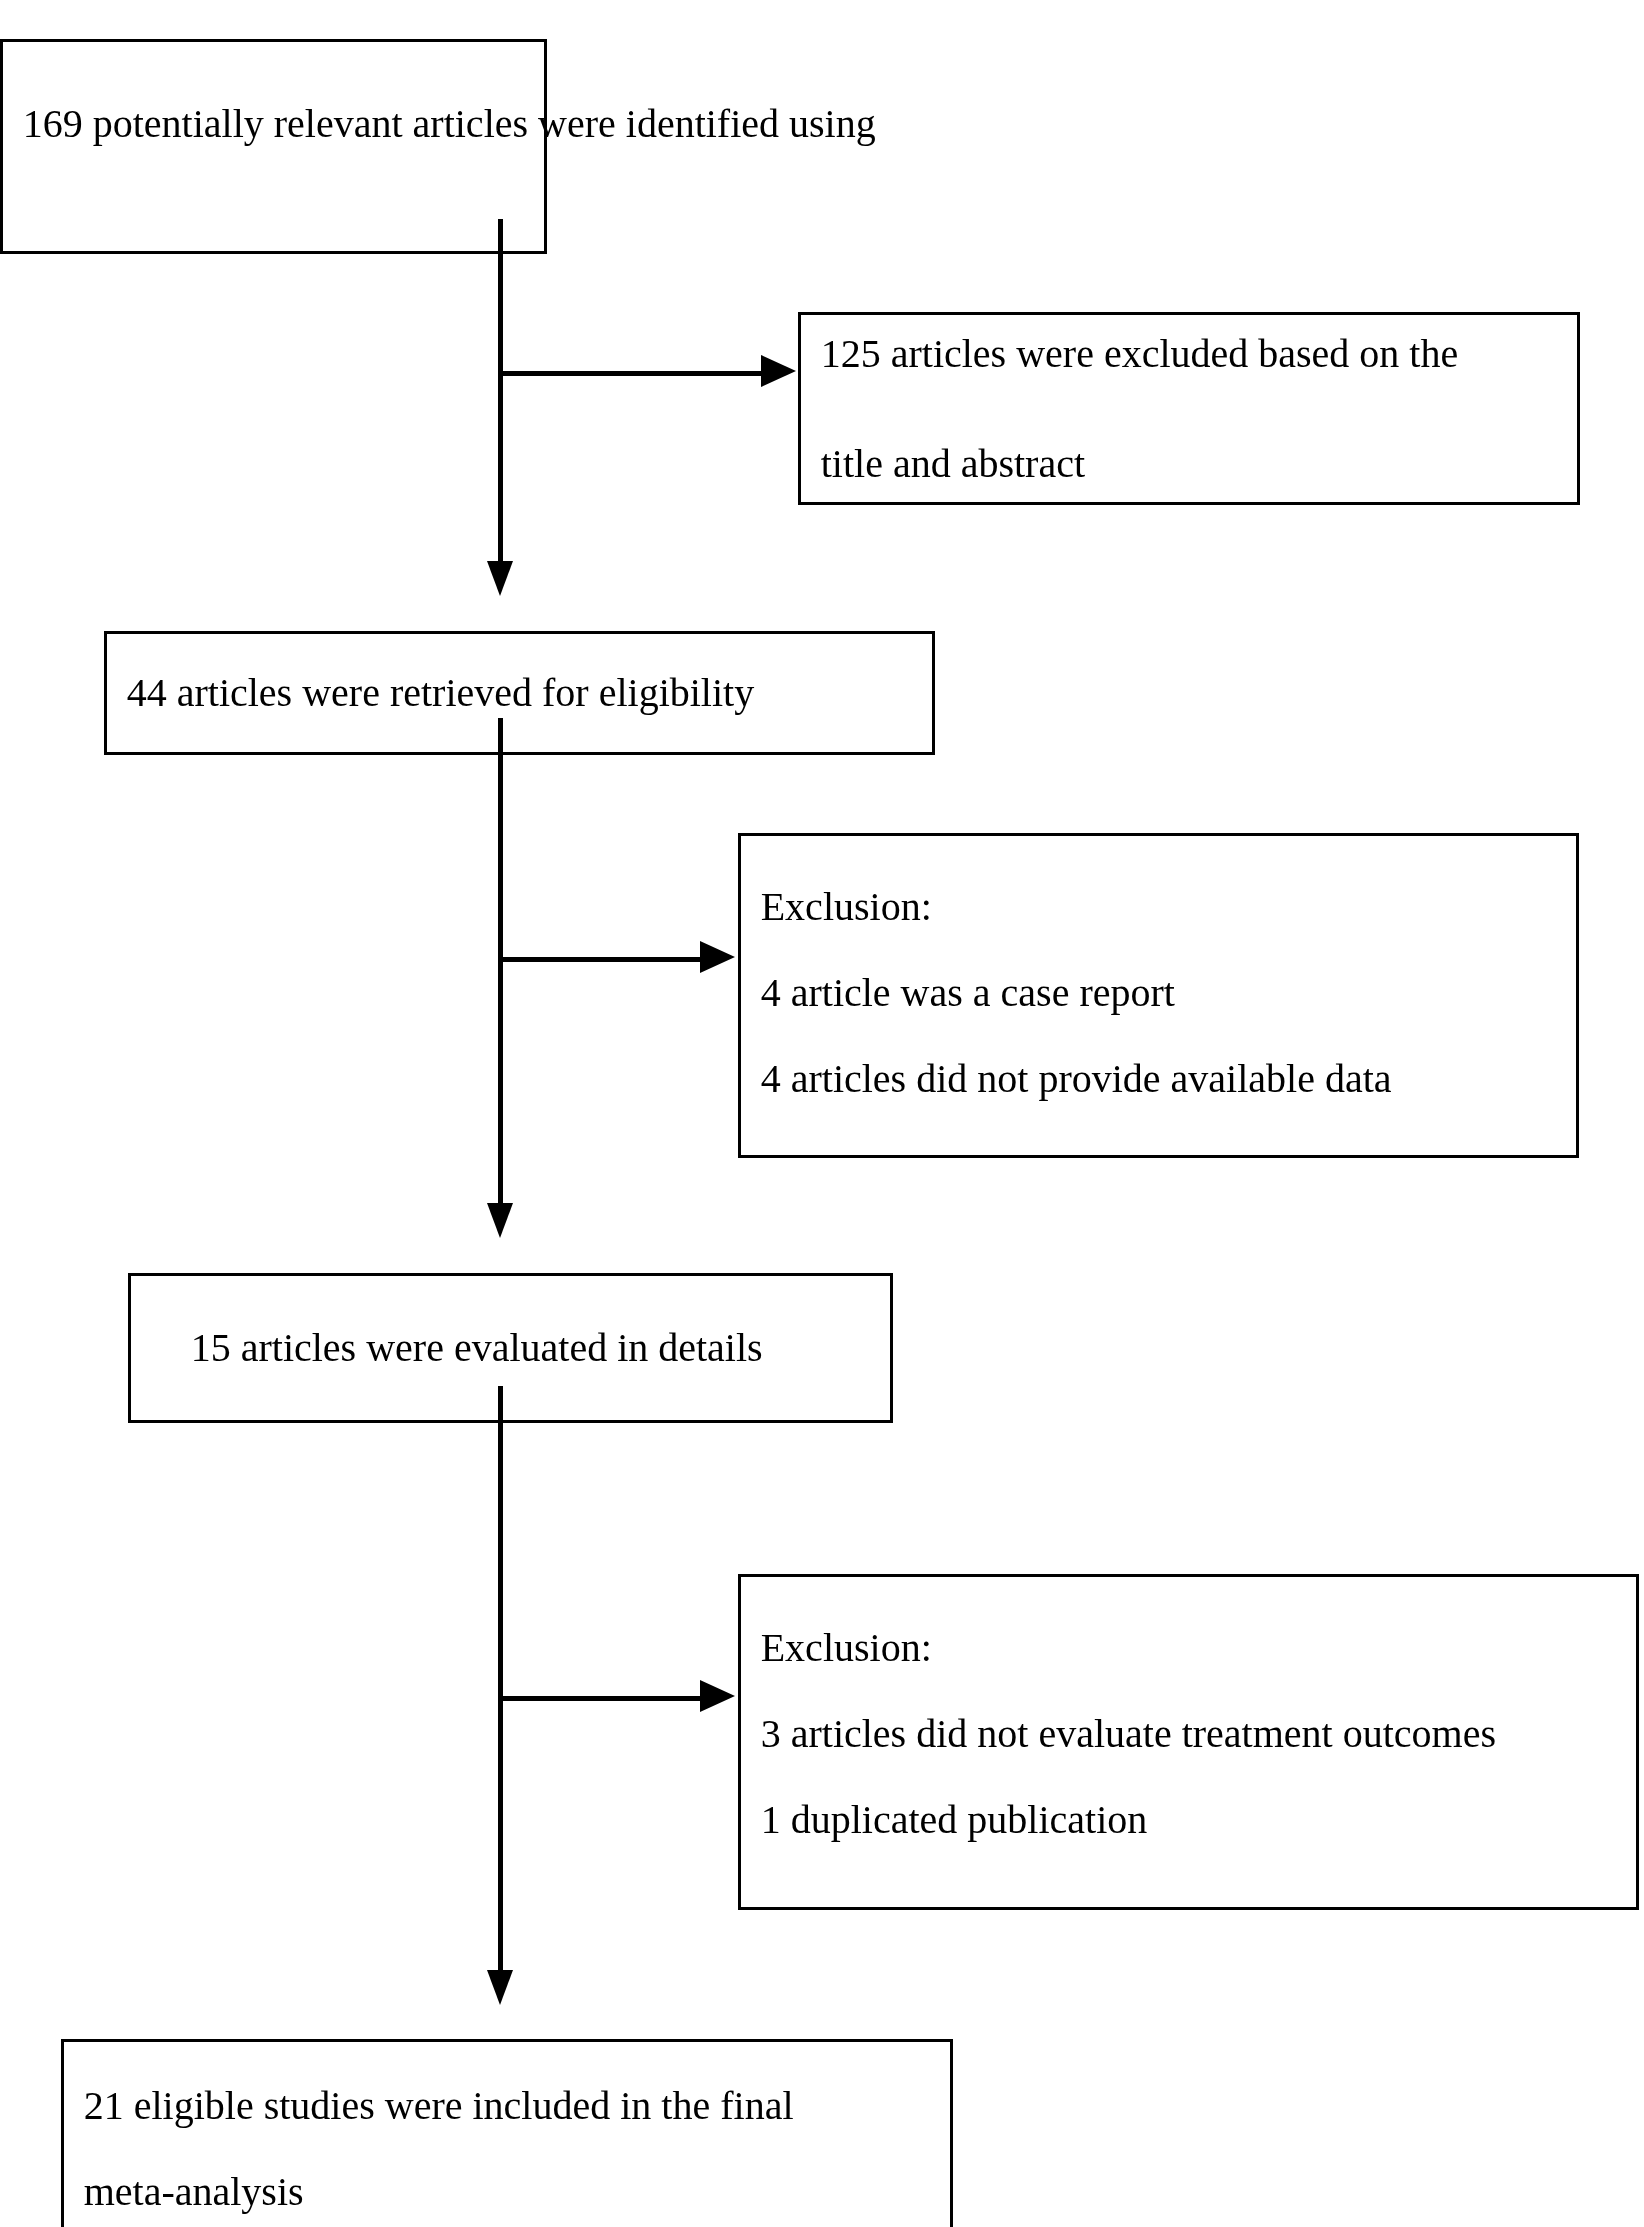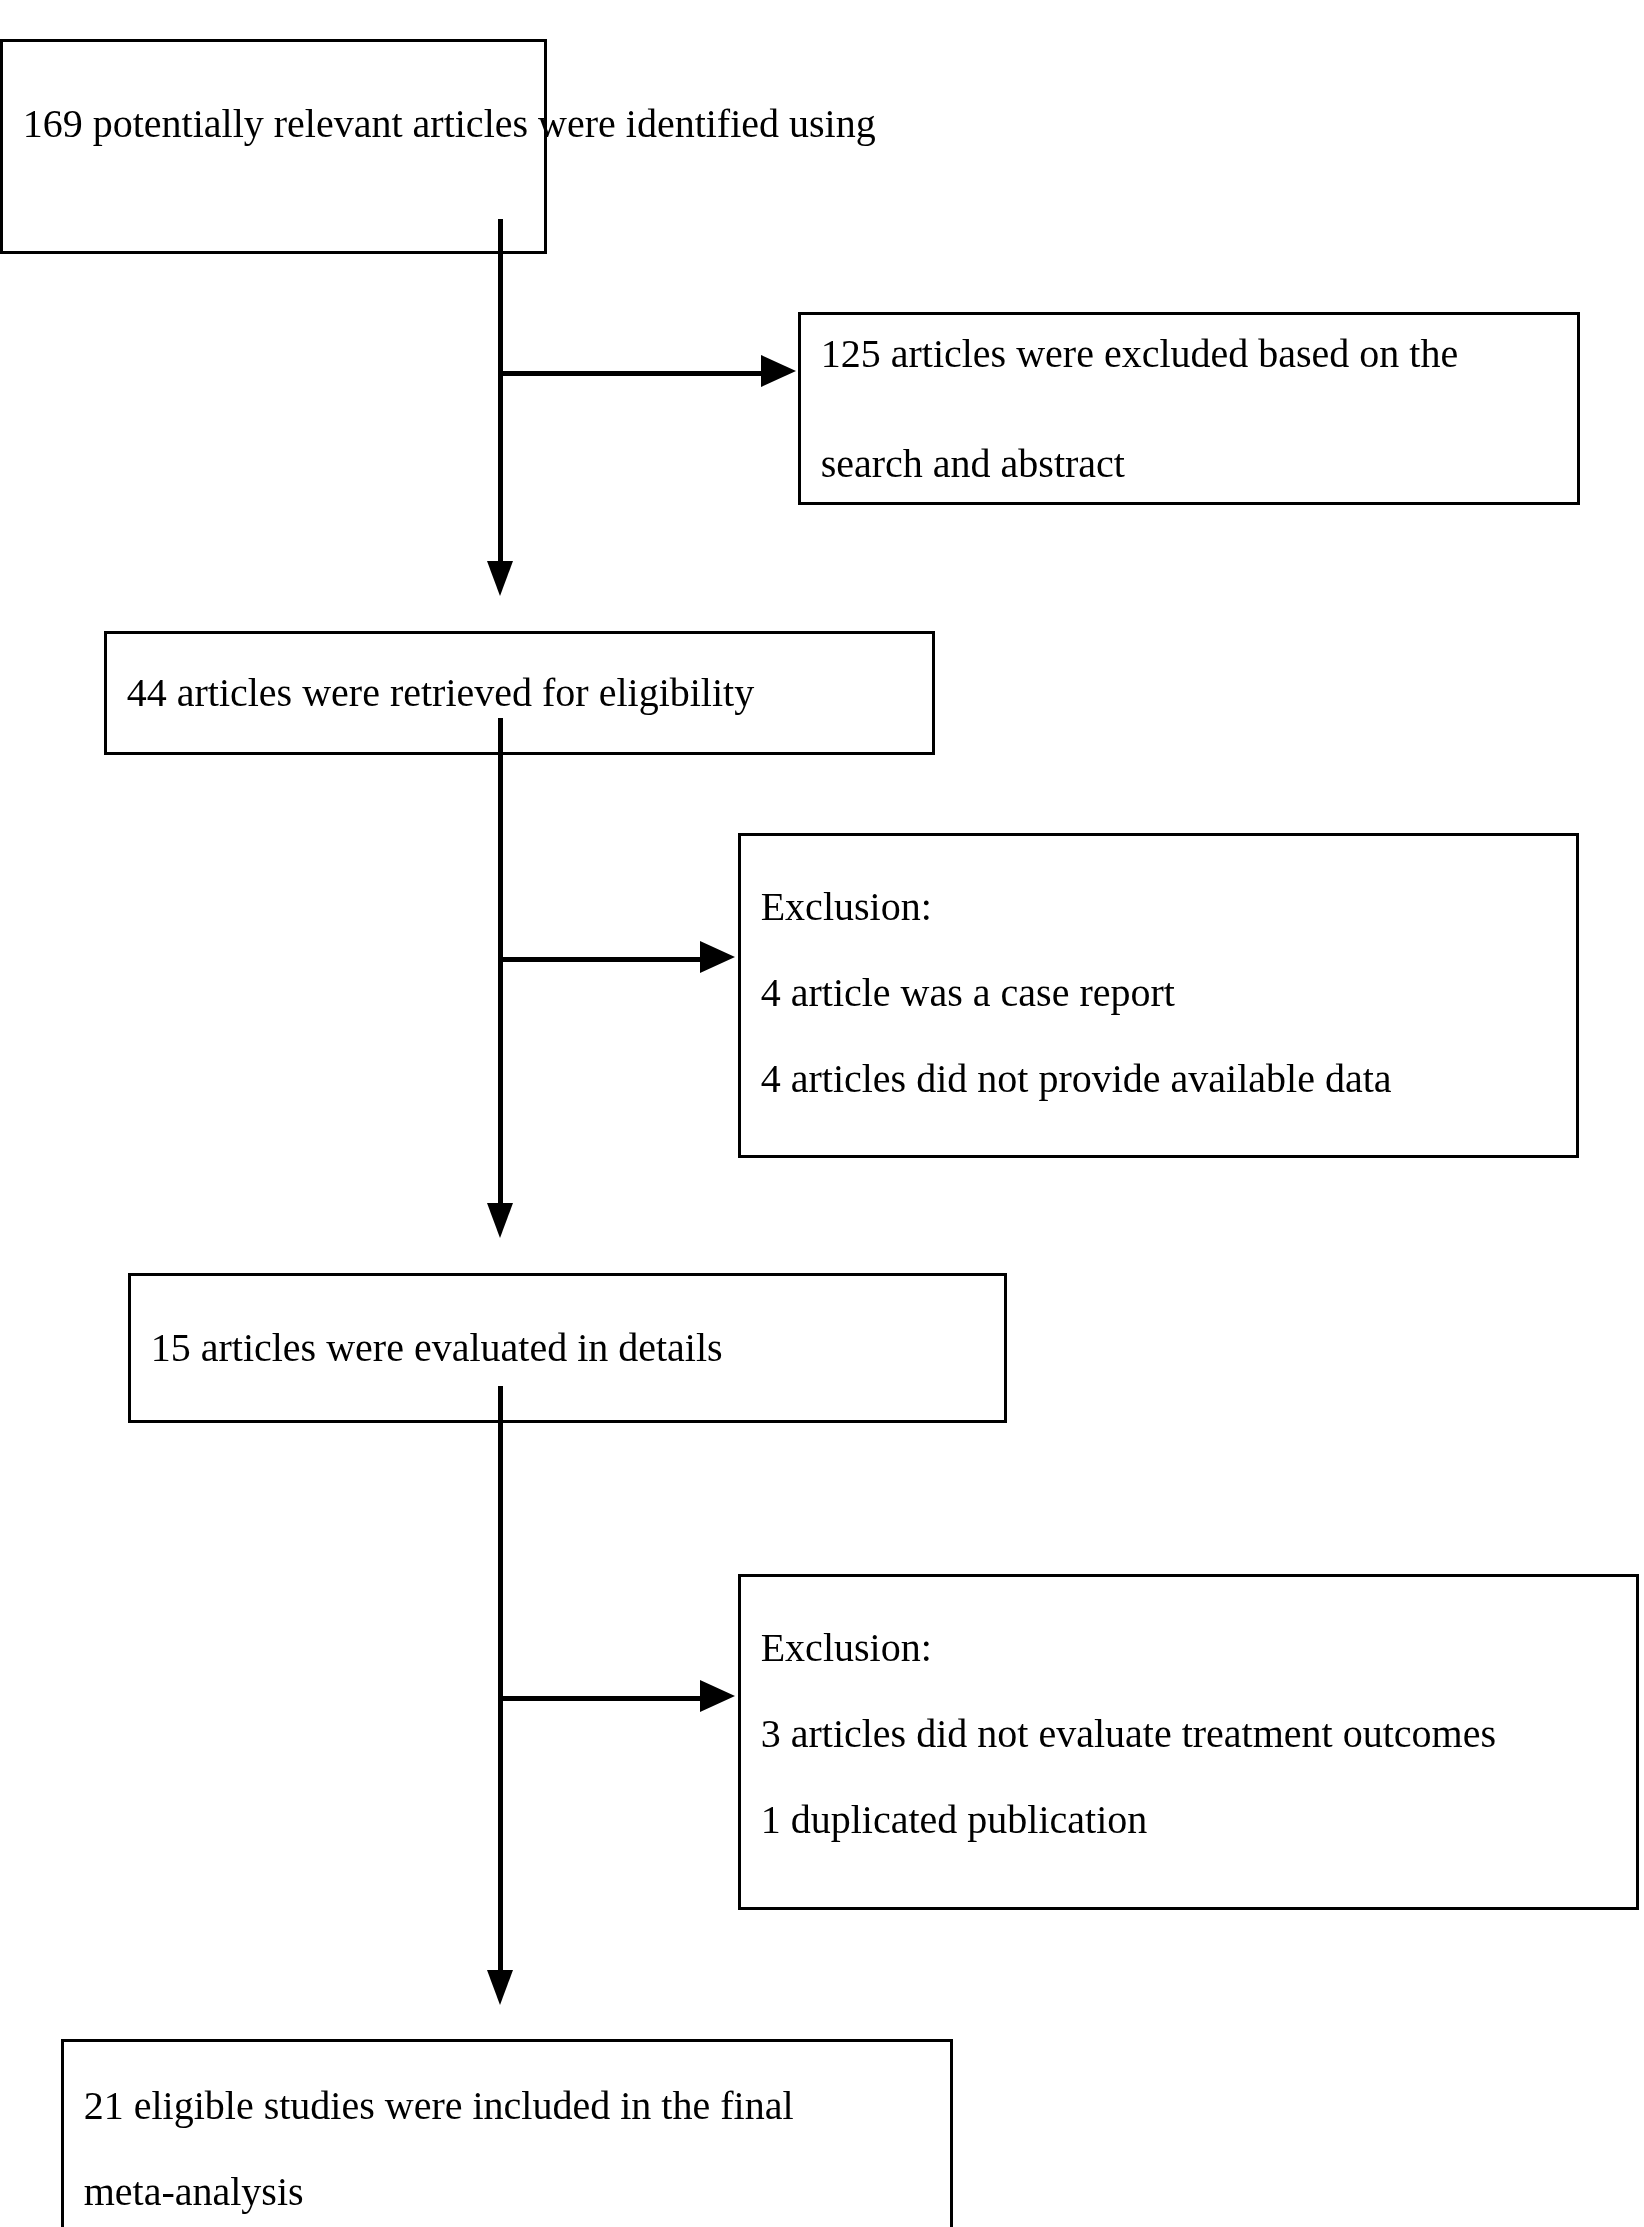--- a/index.html
+++ b/index.html
@@ -68,34 +68,34 @@
 <body>
 
 <div id="flow-root">
 
   <div class="node-box" style="left:0px; top:3.8px; width:547px; height:215px;">
     <div class="node-line gap-below">169 potentially relevant articles were identified using</div>
   </div>
 
   <div class="node-box" style="left:798px; top:277px; width:782px; height:193px;gap:32px;">
     <div class="node-line gap-below-sm">125 articles were excluded based on the</div>
-    <div class="node-line">search and abstract</div>
+    <div class="node-line">title and abstract</div>
   </div>
 
   <div class="node-box" style="left:104px; top:596px; width:831px; height:124px;">
     <div class="node-line">44 articles were retrieved for eligibility</div>
   </div>
 
   <div class="node-box" style="left:738px; top:798px; width:841px; height:325px; justify-content:flex-start; padding-top:50px;">
     <div class="node-line gap-below">Exclusion:</div>
     <div class="node-line gap-below">4 article was a case report</div>
     <div class="node-line">4 articles did not provide available data</div>
   </div>
 
-  <div class="node-box" style="left:128px; top:1238px; width:879px; height:150px;">
+  <div class="node-box" style="left:128px; top:1238px; width:765px; height:150px;padding-left:40px;">
     <div class="node-line">15 articles were evaluated in details</div>
   </div>
 
   <div class="node-box" style="left:738px; top:1539px; width:901px; height:336px; justify-content:flex-start; padding-top:50px;">
     <div class="node-line gap-below">Exclusion:</div>
     <div class="node-line gap-below">3 articles did not evaluate treatment outcomes</div>
     <div class="node-line">1 duplicated publication</div>
   </div>
 
   <div class="node-box" style="left:61px; top:2004px; width:892px; height:219px;">

